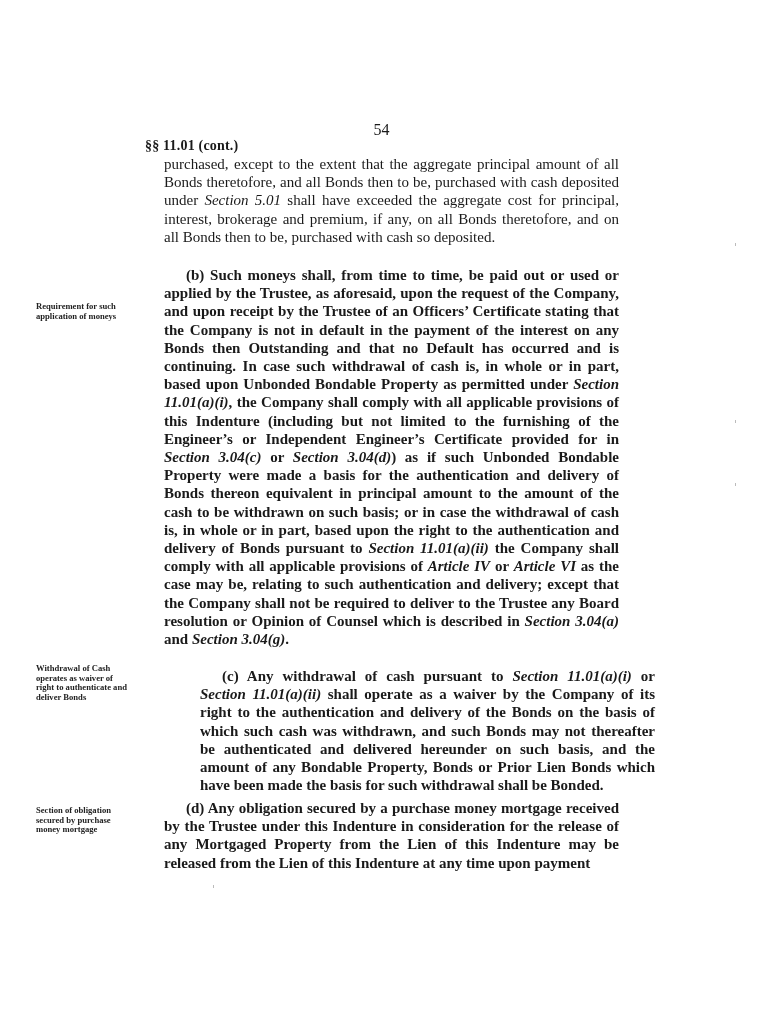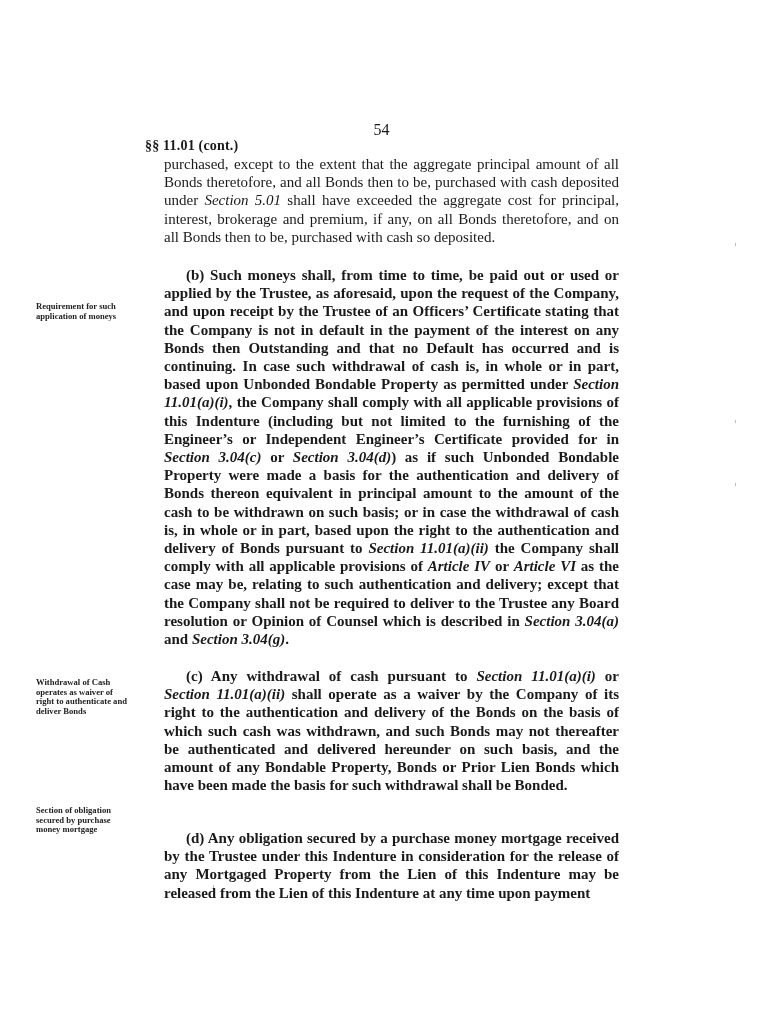--- a/index.html
+++ b/index.html
@@ -26,26 +26,26 @@
 
 <div class="body-text" style="top:155px;">
   <p>purchased, except to the extent that the aggregate principal amount of all Bonds theretofore, and all Bonds then to be, purchased with cash deposited under <i>Section 5.01</i> shall have exceeded the aggregate cost for principal, interest, brokerage and premium, if any, on all Bonds theretofore, and on all Bonds then to be, purchased with cash so deposited.</p>
 </div>
 
 <div class="margin-note" style="top:302px;">Requirement for such application of moneys</div>
 <div class="body-text" style="top:266px;">
   <p class="indent">(b)  Such moneys shall, from time to time, be paid out or used or applied by the Trustee, as aforesaid, upon the request of the Company, and upon receipt by the Trustee of an Officers’ Certificate stating that the Company is not in default in the payment of the interest on any Bonds then Outstanding and that no Default has occurred and is continuing.  In case such withdrawal of cash is, in whole or in part, based upon Unbonded Bondable Property as permitted under <i>Section 11.01(a)(i)</i>, the Company shall comply with all applicable provisions of this Indenture (including but not limited to the furnishing of the Engineer’s or Independent Engineer’s Certificate provided for in <i>Section 3.04(c)</i> or <i>Section 3.04(d)</i>) as if such Unbonded Bondable Property were made a basis for the authentication and delivery of Bonds thereon equivalent in principal amount to the amount of the cash to be withdrawn on such basis; or in case the withdrawal of cash is, in whole or in part, based upon the right to the authentication and delivery of Bonds pursuant to <i>Section 11.01(a)(ii)</i> the Company shall comply with all applicable provisions of <i>Article IV</i> or <i>Article VI</i> as the case may be, relating to such authentication and delivery; except that the Company shall not be required to deliver to the Trustee any Board resolution or Opinion of Counsel which is described in <i>Section 3.04(a)</i> and <i>Section 3.04(g)</i>.</p>
 </div>
 
-<div class="margin-note" style="top:678px;">Withdrawal of Cash operates as waiver of right to authenticate and deliver Bonds</div>
-<div class="body-text" style="top:667px;">
+<div class="margin-note" style="top:664px;">Withdrawal of Cash operates as waiver of right to authenticate and deliver Bonds</div>
+<div class="body-text" style="top:667px;margin-left:36px;">
   <p class="indent">(c)  Any withdrawal of cash pursuant to <i>Section 11.01(a)(i)</i> or <i>Section 11.01(a)(ii)</i> shall operate as a waiver by the Company of its right to the authentication and delivery of the Bonds on the basis of which such cash was withdrawn, and such Bonds may not thereafter be authenticated and delivered hereunder on such basis, and the amount of any Bondable Property, Bonds or Prior Lien Bonds which have been made the basis for such withdrawal shall be Bonded.</p>
 </div>
 
 <div class="margin-note" style="top:806px;">Section of obligation secured by purchase money mortgage</div>
-<div class="body-text" style="top:799px;margin-top:30px;">
+<div class="body-text" style="top:799px;">
   <p class="indent">(d)  Any obligation secured by a purchase money mortgage received by the Trustee under this Indenture in consideration for the release of any Mortgaged Property from the Lien of this Indenture may be released from the Lien of this Indenture at any time upon payment</p>
 </div>
 
 <div class="speck" style="left:735px;top:243px;"></div>
 <div class="speck" style="left:735px;top:420px;"></div>
 <div class="speck" style="left:735px;top:483px;"></div>
 <div class="speck" style="left:213px;top:885px;"></div>
 
 </body></html>

